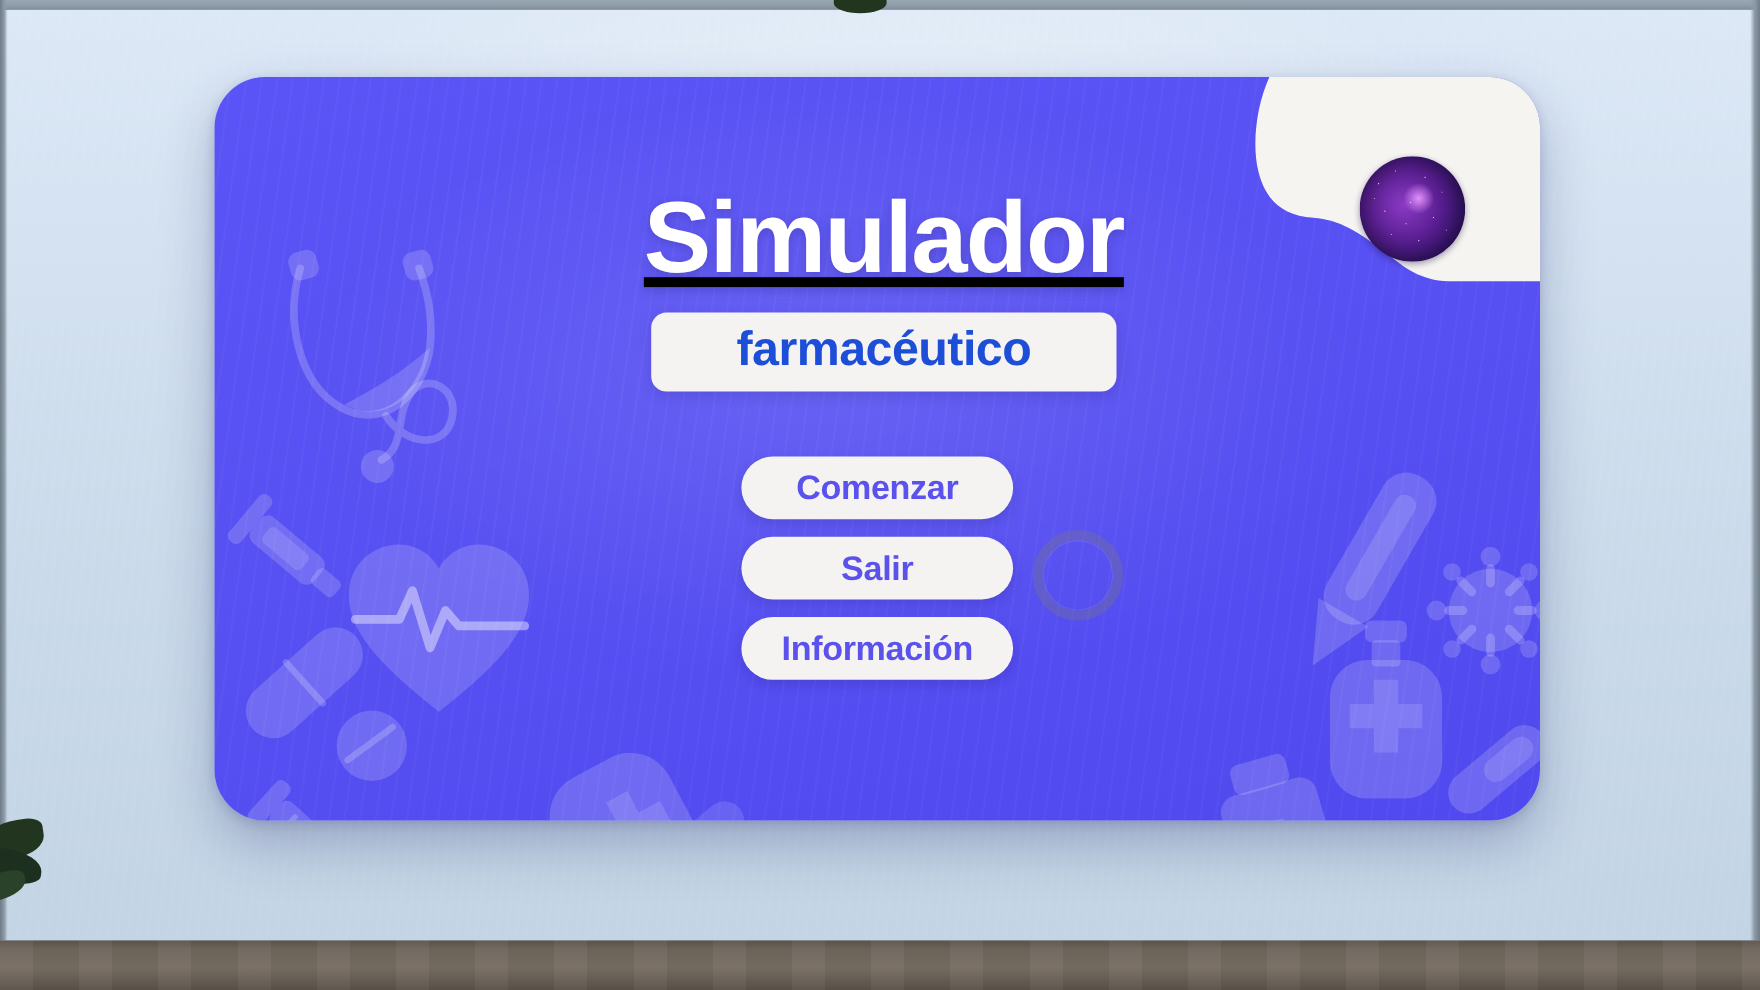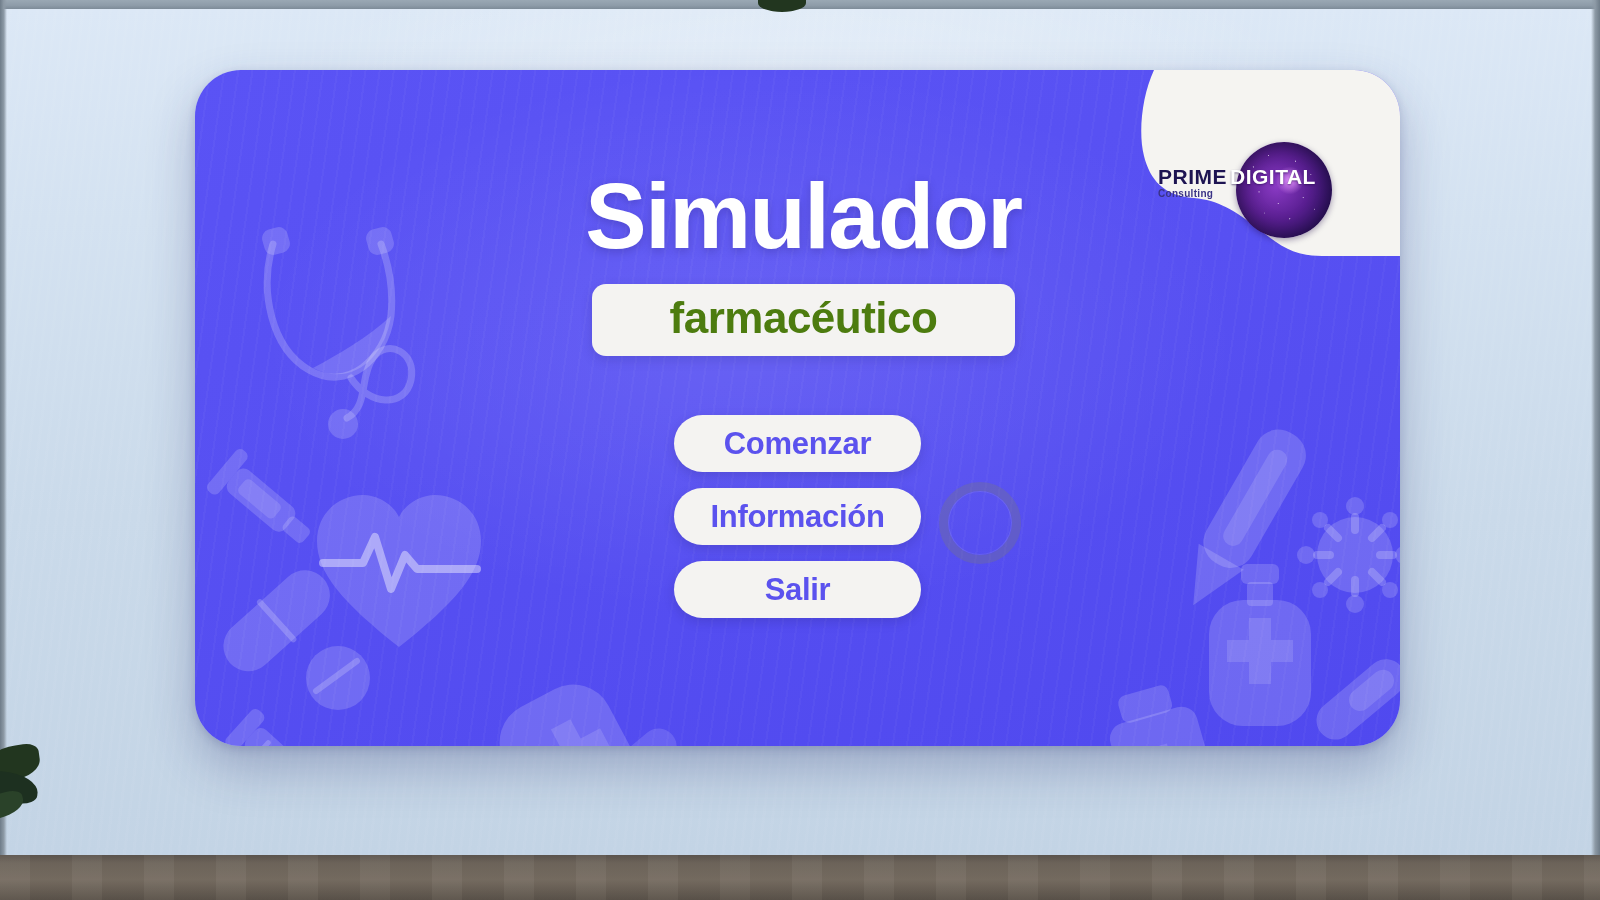--- a/index.html
+++ b/index.html
@@ -82,28 +82,28 @@
       radial-gradient(1.6px 1.6px at 24% 52%, rgba(255,255,255,.85), transparent 60%),
       radial-gradient(1.4px 1.4px at 48% 44%, rgba(255,255,255,.9), transparent 60%),
       radial-gradient(1.5px 1.5px at 70% 58%, rgba(255,255,255,.8), transparent 60%),
       radial-gradient(1.3px 1.3px at 30% 74%, rgba(255,255,255,.8), transparent 60%),
       radial-gradient(1.6px 1.6px at 56% 80%, rgba(255,255,255,.85), transparent 60%),
       radial-gradient(1.4px 1.4px at 82% 70%, rgba(255,255,255,.75), transparent 60%),
       radial-gradient(1.3px 1.3px at 14% 40%, rgba(255,255,255,.7), transparent 60%),
       radial-gradient(1.5px 1.5px at 44% 64%, rgba(255,255,255,.8), transparent 60%);}
 
   
-  .title-wrap{position:absolute;left:12px;right:0;top:100px;text-align:center;}
+  .title-wrap{position:absolute;left:12px;right:0;top:100px;text-align:center;text-decoration:underline;}
   .title{font-size:92px;font-weight:bold;color:#ffffff;letter-spacing:-1.5px;line-height:1;
     text-shadow:0 3px 10px rgba(35,30,110,.28);}
   .subtitle-pill{display:inline-block;margin-top:22px;
     background:#f4f3f1;border-radius:14px;
     padding:12px 78px 16px 78px;
     box-shadow:0 4px 12px rgba(35,30,110,.18);}
-  .subtitle{font-size:44px;font-weight:bold;color:#4d7c0f;line-height:1;letter-spacing:-.5px;}
+  .subtitle{font-size:44px;font-weight:bold;color:#1d4ed8;line-height:1;letter-spacing:-.5px;}
 
   
   .menu{position:absolute;left:0;right:0;top:345px;display:flex;flex-direction:column;
     align-items:center;gap:16px;}
   .btn{width:247px;height:57px;border:none;border-radius:30px;
     background:#f4f3f1;color:#5b52ee;font-size:31px;font-weight:bold;
     font-family:"Liberation Sans", sans-serif;letter-spacing:-.3px;
     cursor:pointer;box-shadow:0 4px 11px rgba(35,30,110,.20);
     display:flex;align-items:center;justify-content:center;}
 
@@ -272,37 +272,31 @@
       </svg>
     </div>
 
     <div class="logo-corner">
       <svg width="316" height="186" viewBox="0 0 316 186">
         <path fill="#f5f4f1" d="M70 0 H316 V186 H238 C210 186 196 176 176 160 C150 140 134 130 110 128 C80 126 66 110 60 86 C54 62 58 26 70 0 Z"></path>
       </svg>
       <div class="logo-sphere">
         <div class="sphere-dots"></div>
       </div>
-      <div class="logo-text">
-        <div class="logo-line1">
-          <span class="logo-prime">PRIME</span><span class="logo-digital">DIGITAL</span>
-        </div>
-        <div class="logo-sub">Consulting</div>
-      </div>
     </div>
 
     <div class="title-wrap">
       <div class="title">Simulador</div>
       <div class="subtitle-pill">
         <div class="subtitle">farmacéutico</div>
       </div>
     </div>
 
     <div class="menu">
       <button class="btn">Comenzar</button>
+      <button class="btn">Salir</button>
       <button class="btn">Información</button>
-      <button class="btn">Salir</button>
     </div>
 
     <div class="cursor-ring"></div>
   </div>
 
 </div>
 
 </body></html>

